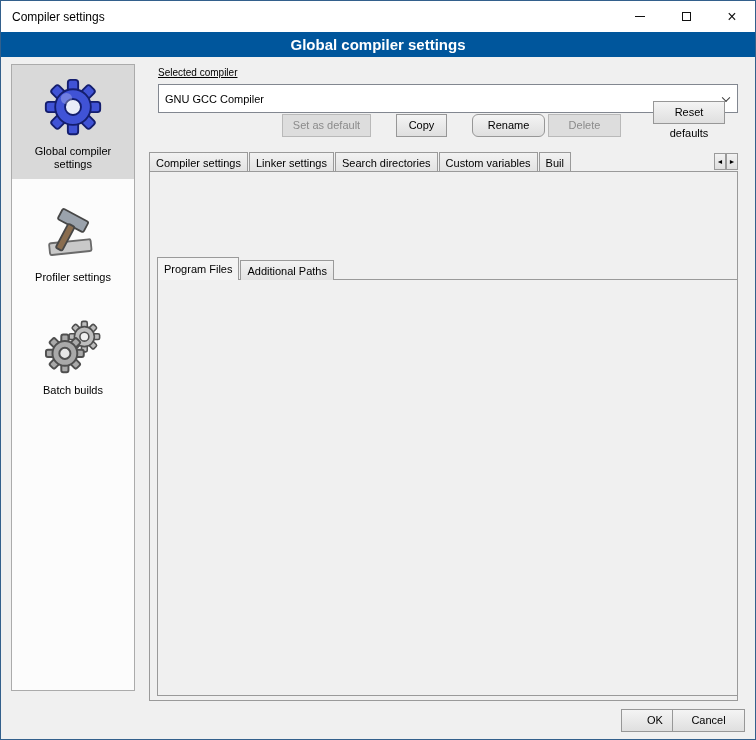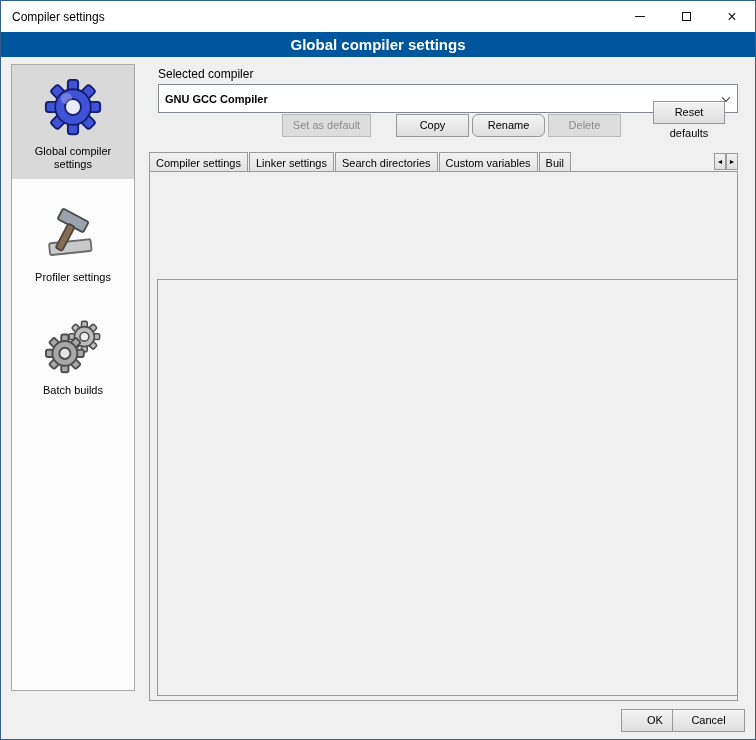--- a/index.html
+++ b/index.html
@@ -20,21 +20,21 @@
   .header { position:absolute; left:0; top:31px; width:100%; height:25px; background:#00569c;
     color:#fff; font-weight:bold; font-size:15px; text-align:center; line-height:25px; }
   
   .sidebar { position:absolute; left:10px; top:63px; width:124px; height:627px;
     background:#fcfcfc; border:1px solid #ababab; }
   .side-item { display:flex; flex-direction:column; align-items:center; padding:12px 3px 8px 3px; margin-bottom:14px; cursor:default; }
   .side-item.selected { background:#d9d9d9; }
   .side-label { margin-top:8px; text-align:center; line-height:13px; }
   
   .abs { position:absolute; }
-  .label { font-size:12px; }
+  .label { font-size:10px;text-decoration:underline; }
   .combo { background:#ffffff; border:1px solid #828790; display:flex; align-items:center;
     padding-left:6px; font-size:11px; position:absolute; }
   .combo .chev { position:absolute; right:8px; top:50%; width:6px; height:6px;
     border-right:1.4px solid #3c3c3c; border-bottom:1.4px solid #3c3c3c;
     transform:translateY(-70%) rotate(45deg); }
   .combo.gray { background:linear-gradient(#f3f3f3,#e7e7e7); }
   .btn { position:absolute; height:23px; background:linear-gradient(#f4f4f4,#dfdfdf);
     border:1px solid #979797; font-size:11px; text-align:center; line-height:21px; cursor:default; }
   .btn.disabled { background:#dddddd; color:#8b8b8b; border-color:#b9b9b9; }
   .btn.small { height:22px; line-height:20px; }
@@ -152,27 +152,27 @@
             </g>
             <circle cx="32" cy="32" r="8.5" fill="#e6e6e6"></circle>
           </g>
         </g>
       </svg>
       <span class="side-label">Batch builds</span>
     </div>
   </div>
 
   <span class="abs label" style="left:157px;top:66px;">Selected compiler</span>
-  <div class="combo" style="left:157px;top:83px;width:580px;height:29px;font-weight:bold;">
+  <div class="combo" style="left:157px;top:83px;width:580px;height:29px;">
     <span>GNU GCC Compiler</span>
     <span class="chev"></span>
   </div>
 
   <div class="btn disabled" style="left:281px;top:113px;width:89px;">Set as default</div>
-  <div class="btn" style="left:395px;top:113px;width:73px;">Copy</div>
+  <div class="btn" style="left:395px;top:113px;width:51px;">Copy</div>
   <div class="btn" style="left:471px;top:113px;width:73px;border-radius:6px;">Rename</div>
   <div class="btn disabled" style="left:547px;top:113px;width:73px;">Delete</div>
   <div class="btn" style="left:652px;top:100px;width:72px;">Reset defaults</div>
 
   <div class="tabstrip">
     <div class="tab">Compiler settings</div>
     <div class="tab">Linker settings</div>
     <div class="tab">Search directories</div>
     <div class="tab">Custom variables</div>
     <div class="tab">Buil</div>
@@ -186,20 +186,24 @@
   <div class="groupbox">
     <span class="grouptitle">Compiler's installation directory</span>
   </div>
   <div class="install">
     <span class="sel">C:\raylib\MinGW</span>
   </div>
   <div class="btn small" style="left:620px;top:205px;width:22px;">...</div>
   <div class="btn small" style="left:646px;top:205px;width:91px;">Auto-detect</div>
   <div class="note">NOTE: All programs must exist either in the "bin" sub-directory of this path, or in any of the "Additional</div>
 
+  <div class="subtabstrip">
+    <div class="tab active">Program Files</div>
+    <div class="tab">Additional Paths</div>
+  </div>
   <div class="subpage"></div>
 
   <div class="frow" style="top:289px;">
     <span class="flabel">C compiler:</span>
     <input class="fval" value="gcc.exe" style="">
     <div class="btn small browse">...</div>
   </div>
   <div class="frow" style="top:320px;">
     <span class="flabel">C++ compiler:</span>
     <input class="fval" value="g++.exe" style="">

